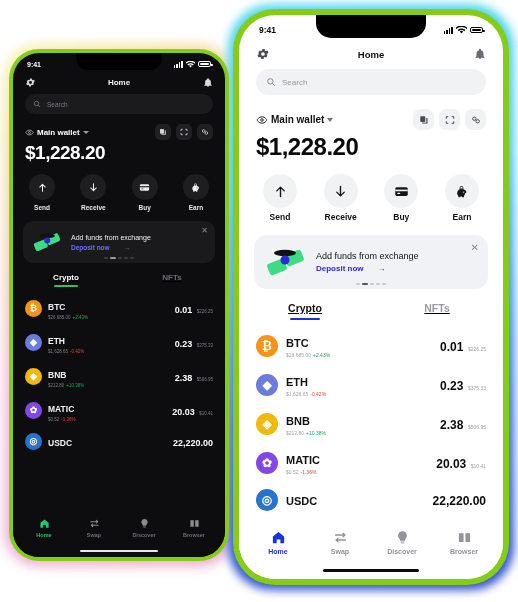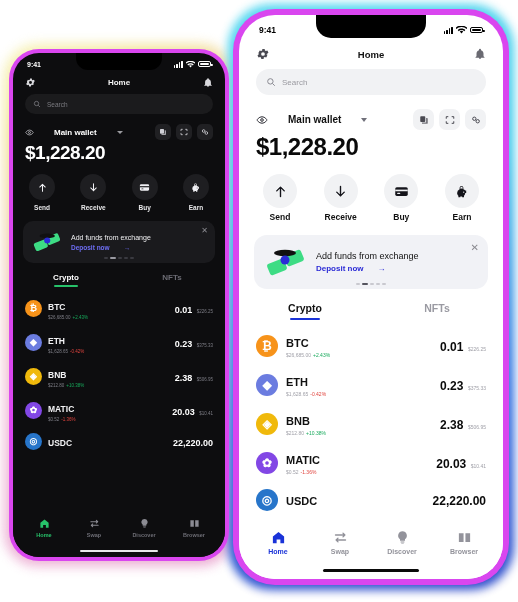--- a/index.html
+++ b/index.html
@@ -21,21 +21,21 @@
   .glow-light {
     position: absolute; left: 228px; top: 4px; width: 286px; height: 586px;
     border-radius: 44px;
     background: linear-gradient(170deg,#55d8f0 0%, #3fc9ea 30%, #2f6fe0 68%, #2a49c9 100%);
     filter: blur(5px); opacity: .98;
   }
 
   
   .phone {
     position: absolute; overflow: hidden;
-    background: #d946ef;
+    background: #84cc16;
     border-radius: 32px;
   }
   .phone-dark {
     left: 9px; top: 49px; width: 220px; height: 512px;
     border-radius: 30px; padding: 4px;
   }
   .phone-light {
     left: 233px; top: 9px; width: 276px; height: 576px;
     border-radius: 42px; padding: 6px;
   }
@@ -82,21 +82,21 @@
     display:flex; align-items:center; gap: 6px; padding: 0 8px;
   }
   .screen-dark .searchbar { background: #1b1b1d; }
   .screen-light .searchbar { margin: 2px 17px 0; height: 26px; border-radius: 13px; background: #f1f2f4; padding: 0 10px; }
   .search-ph { font-size: 6.5px; color:#7b7b80; }
   .screen-light .search-ph { font-size: 8px; color:#9a9aa0; }
 
   
   .wallet-row { display:flex; align-items:center; justify-content:space-between; padding: 10px 12px 0; }
   .screen-light .wallet-row { padding: 14px 17px 0; }
-  .wallet-left { display:flex; align-items:center; gap:20px; }
+  .wallet-left { display:flex; align-items:center; gap:3px; }
   .wallet-name { font-size: 8px; font-weight: bold; }
   .screen-light .wallet-name { font-size: 10px; color:#111; }
   .screen-dark .wallet-name { color:#fff; }
   .caret { width:0;height:0;border-left:3px solid transparent;border-right:3px solid transparent; }
   .screen-dark .caret { border-top:3.5px solid #9b9ba0; }
   .screen-light .caret { border-top:4px solid #70707a; }
   .wallet-actions { display:flex; gap:5px; }
   .wa-btn { width:16px;height:16px;border-radius:5px;display:flex;align-items:center;justify-content:center; }
   .screen-dark .wa-btn { background:#202023; }
   .screen-light .wa-btn { width:21px;height:21px;border-radius:7px;background:#f1f2f4; }
@@ -129,21 +129,21 @@
   .screen-dark .promo-link { color:#6e6ef5; }
   .promo-close { position:absolute; right:7px; top:6px; font-size:8px; line-height:1; color:#8a8a90; }
   .screen-light .promo-close { right:9px; top:8px; font-size:10px; }
   .dots { position:absolute; left:0; right:0; bottom:4px; display:flex; justify-content:center; gap:2px; }
   .dots i { width:4px;height:1.6px;border-radius:1px;background:#c9c9cf;display:block; }
   .screen-dark .dots i { background:#3a3a40; }
   .dots i.on { background:#55555e; width:6px; }
   .screen-dark .dots i.on { background:#9a9aa2; }
 
   
-  .tabs { display:flex; margin-top:10px; }
+  .tabs { display:flex; margin-top:10px;text-decoration:underline; }
   .screen-light .tabs { margin-top:13px; }
   .tab { flex:1; text-align:center; font-size:8px; font-weight:bold; padding-bottom:5px; position:relative; }
   .screen-light .tab { font-size:10.5px; padding-bottom:6px; }
   .screen-dark .tab { color:#6c6c74; }
   .screen-light .tab { color:#9a9aa2; }
   .screen-dark .tab.active { color:#ffffff; }
   .screen-light .tab.active { color:#111; }
   .tab .bar { position:absolute; bottom:0; left:50%; transform:translateX(-50%); width:24px; height:2px; border-radius:2px; }
   .screen-light .tab .bar { width:30px; height:2.5px; }
 

